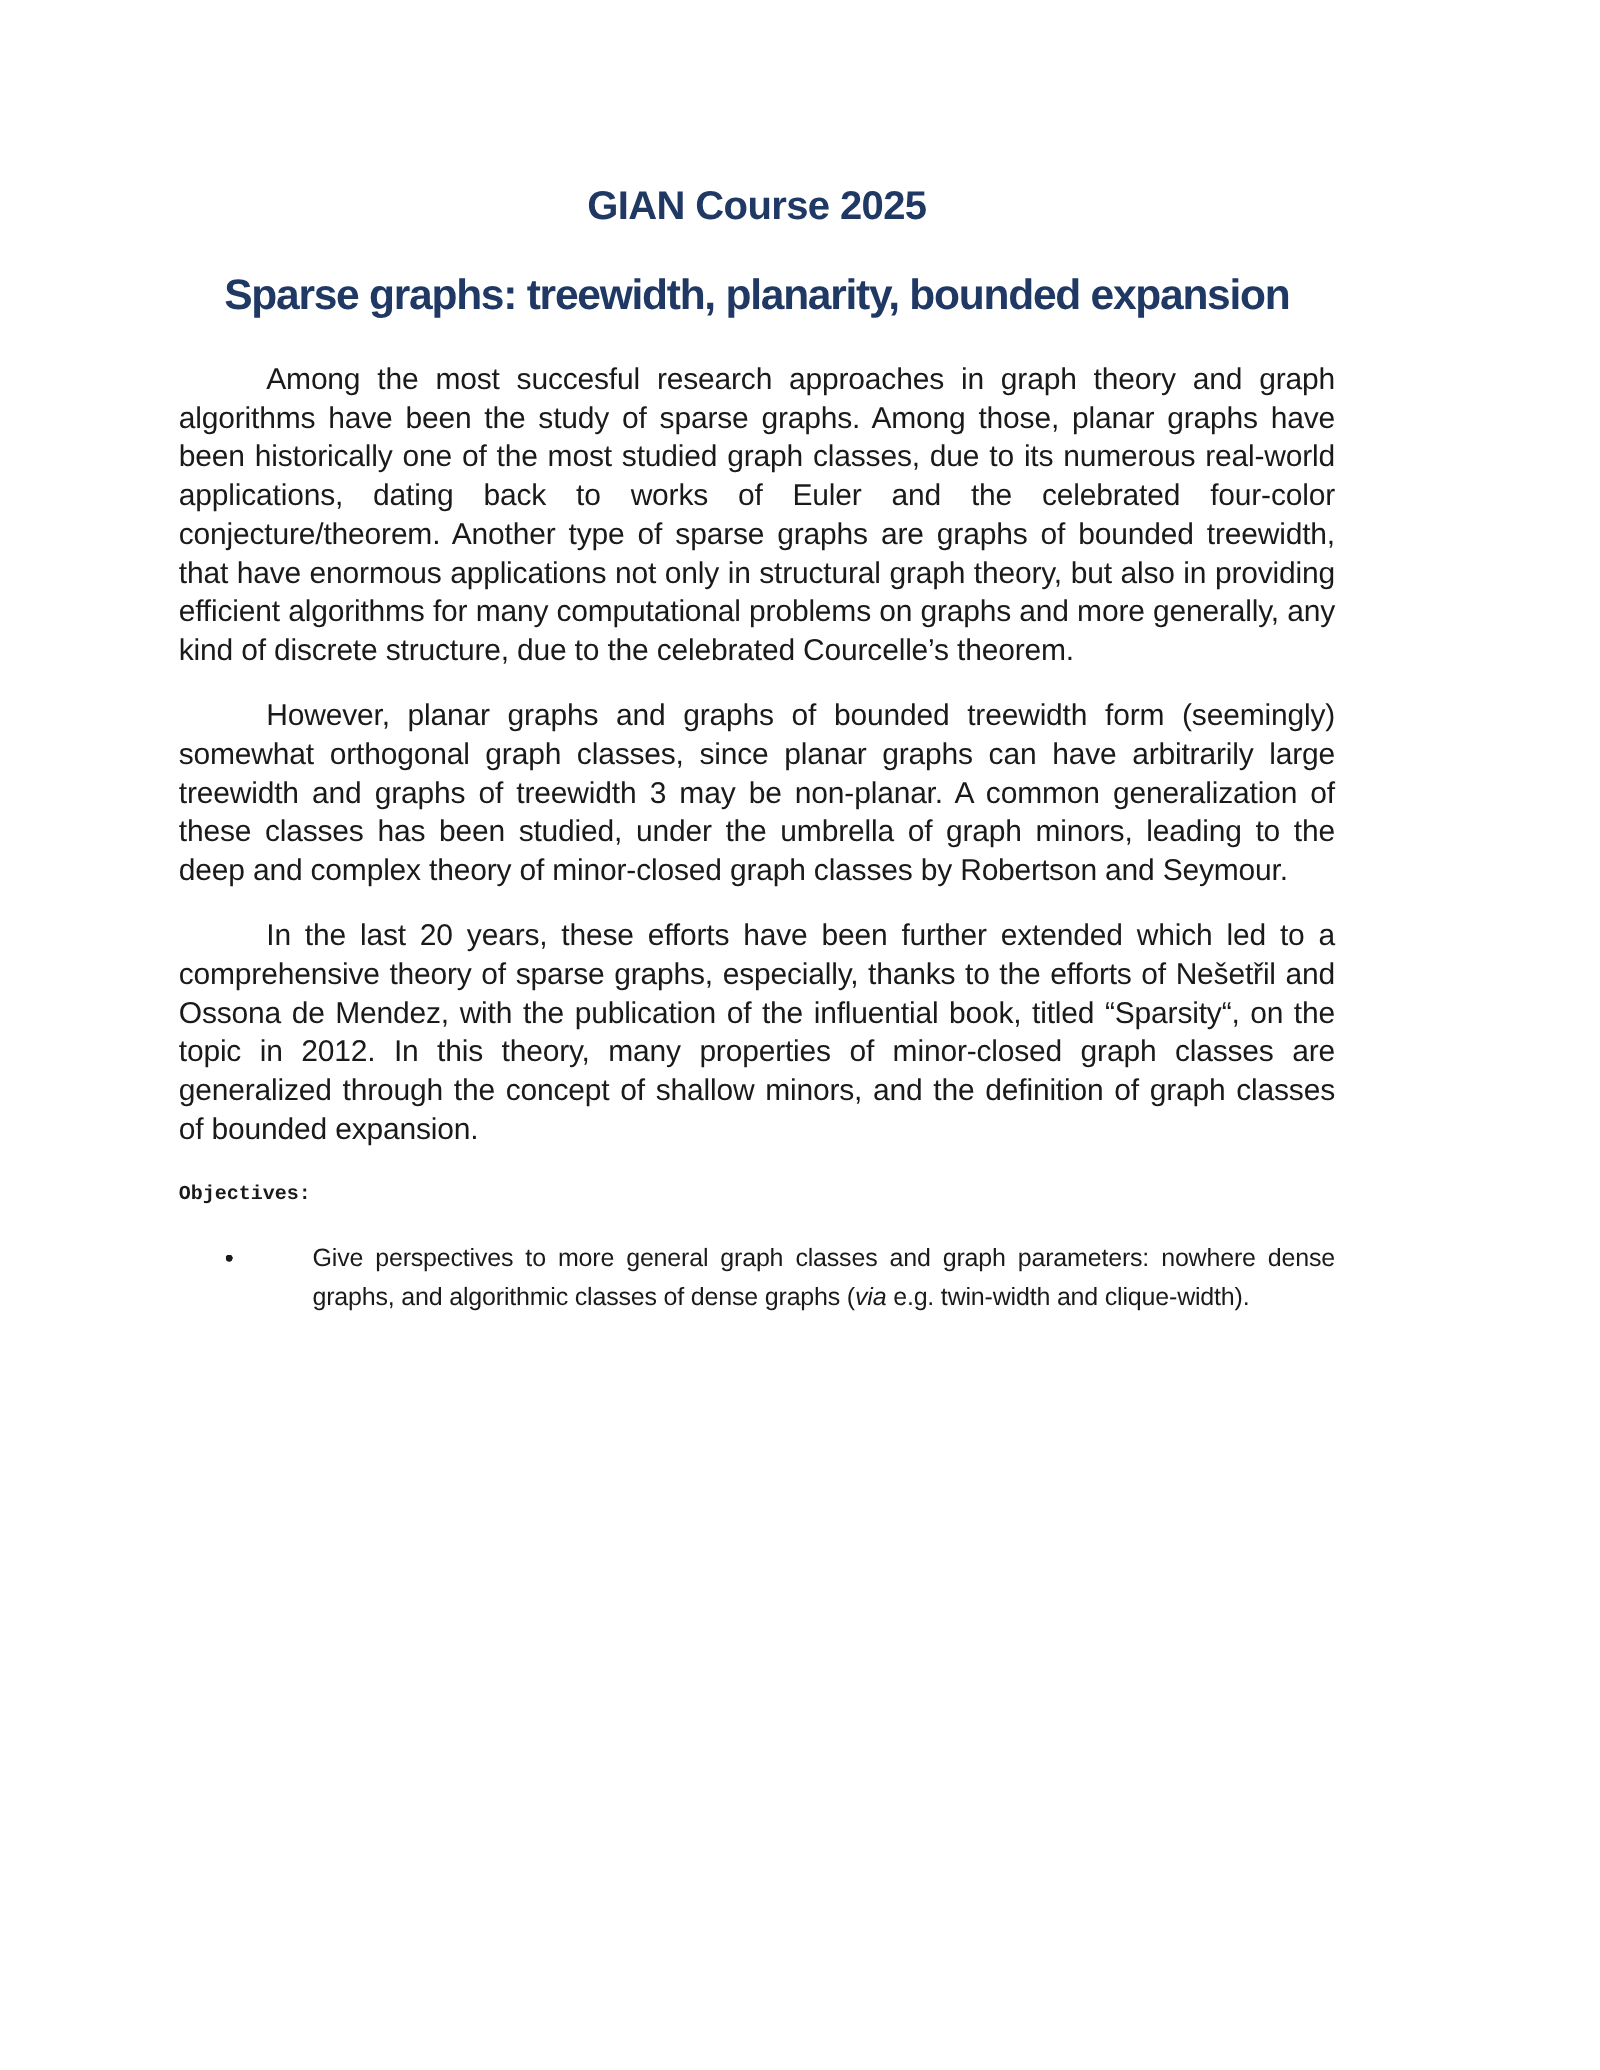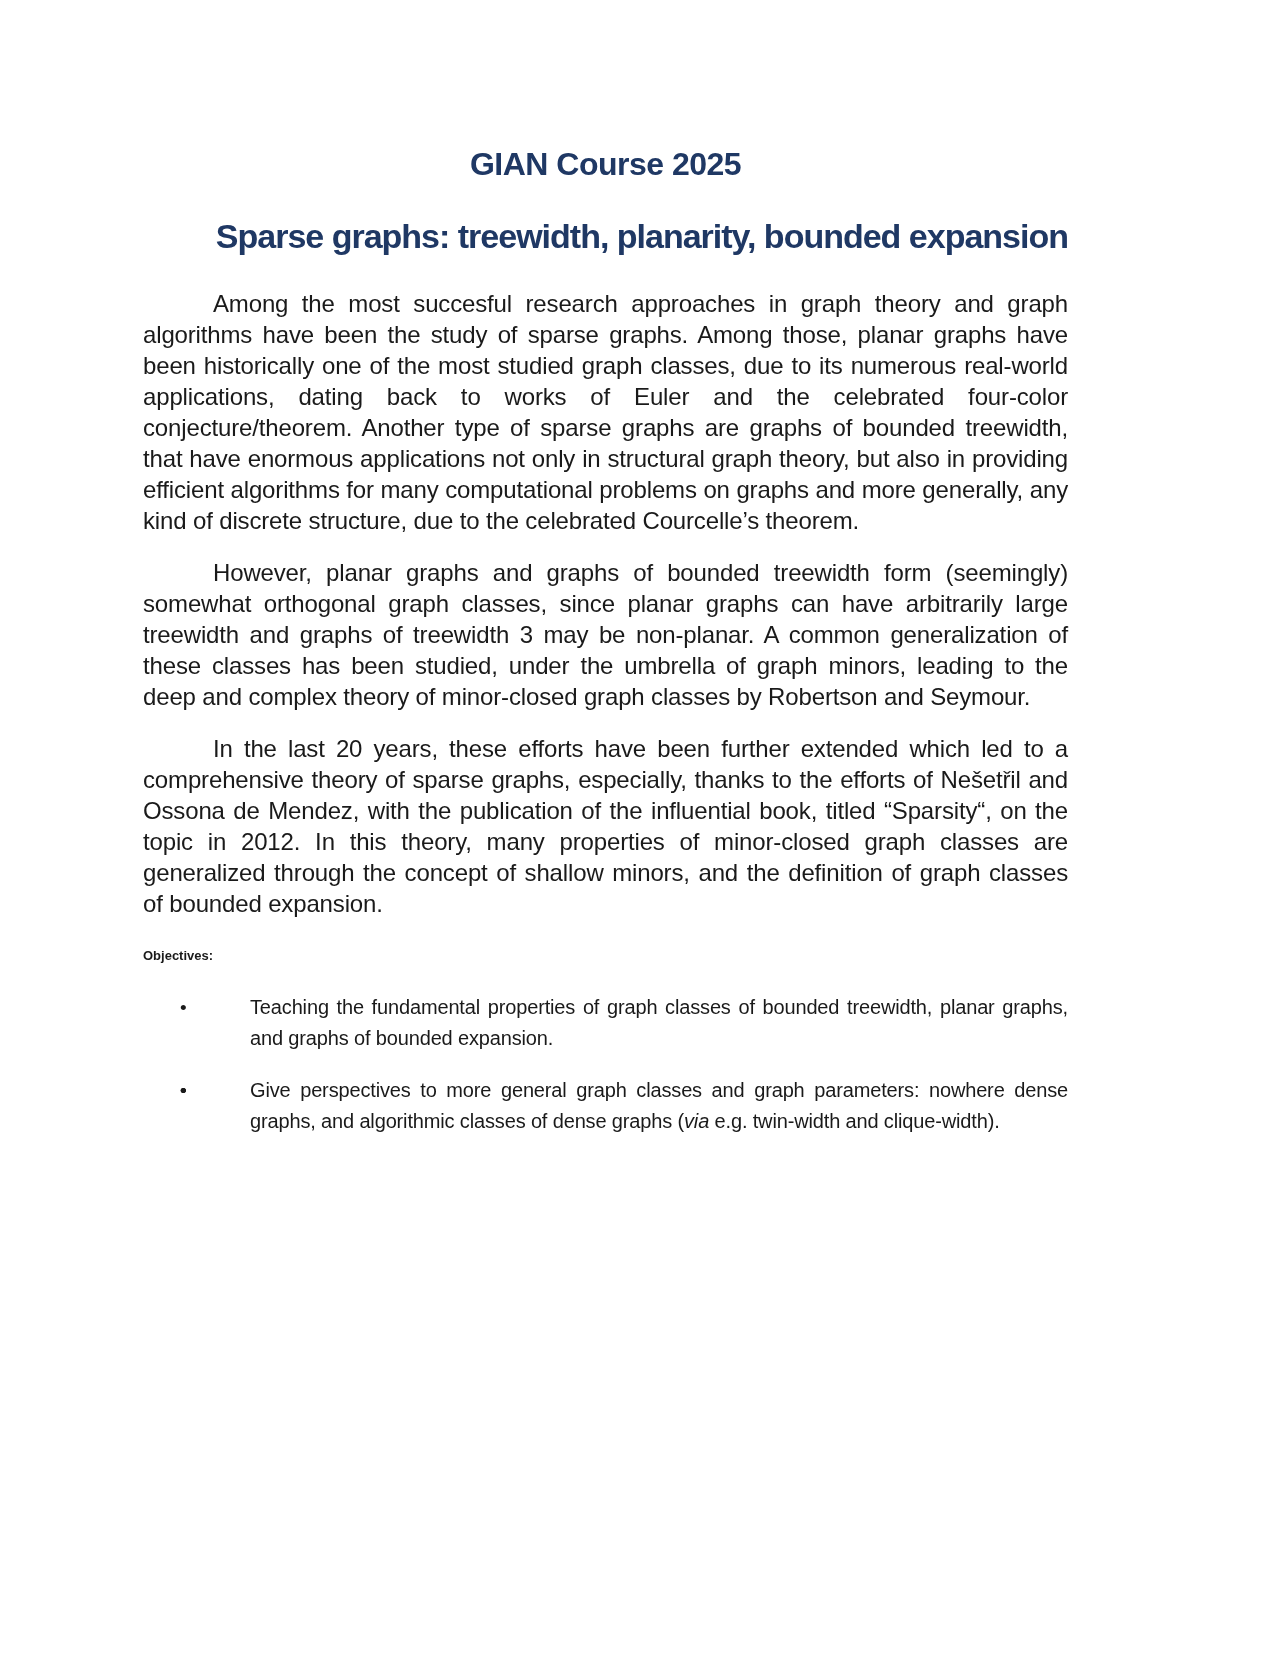--- a/index.html
+++ b/index.html
@@ -27,41 +27,42 @@
     color: var(--heading);
     text-align: center;
     white-space: nowrap;
     letter-spacing: -0.5px;
     margin-bottom: 34px;
   }
   .doc-title {
     font-size: 34px;
     font-weight: bold;
     color: var(--heading);
-    text-align: right;
+    text-align: center;
     white-space: nowrap;
     letter-spacing: -1px;
     margin-bottom: 32px;
   }
   .para {
     font-size: 24px;
     line-height: 31px;
     letter-spacing: -0.15px;
     text-align: justify;
     text-indent: 70px;
     margin-bottom: 21px;
     color: var(--body_text);
   }
   .para.no-indent { text-indent: 0; }
   .label-bold { font-weight: bold; }
   .objectives-heading {
-    font-size: 13px;
+    font-size: 16px;
     line-height: 31px;
     font-weight: bold;
     margin-bottom: 21px;
+    font-family: Liberation Mono, monospace;
   }
   .objectives-list {
     list-style: none;
   }
   .objective-item {
     position: relative;
     padding-left: 107px;
     margin-bottom: 21px;
     font-size: 20px;
     line-height: 31px;
@@ -94,21 +95,20 @@
   <p class="para">In the last 20 years, these efforts have been further extended which led to a comprehensive theory of sparse graphs, especially, thanks to the efforts of Nešetřil and Ossona de Mendez, with the publication of the influential book, titled “Sparsity“, on the topic in 2012. In this theory, many properties of minor-closed graph classes are generalized through the concept of shallow minors, and the definition of graph classes of bounded expansion.</p>
 
 
 
   <p class="objectives-heading">Objectives:</p>
 
   <ul class="objectives-list">
 
     <li class="objective-item">
       <span class="bullet">•</span>
-      <span>Teaching the fundamental properties of graph classes of bounded treewidth, planar graphs, and graphs of bounded expansion.</span>
     </li>
 
     <li class="objective-item">
       <span class="bullet">•</span>
     </li>
 
     <li class="objective-item">
       <span class="bullet">•</span>
     </li>
 

